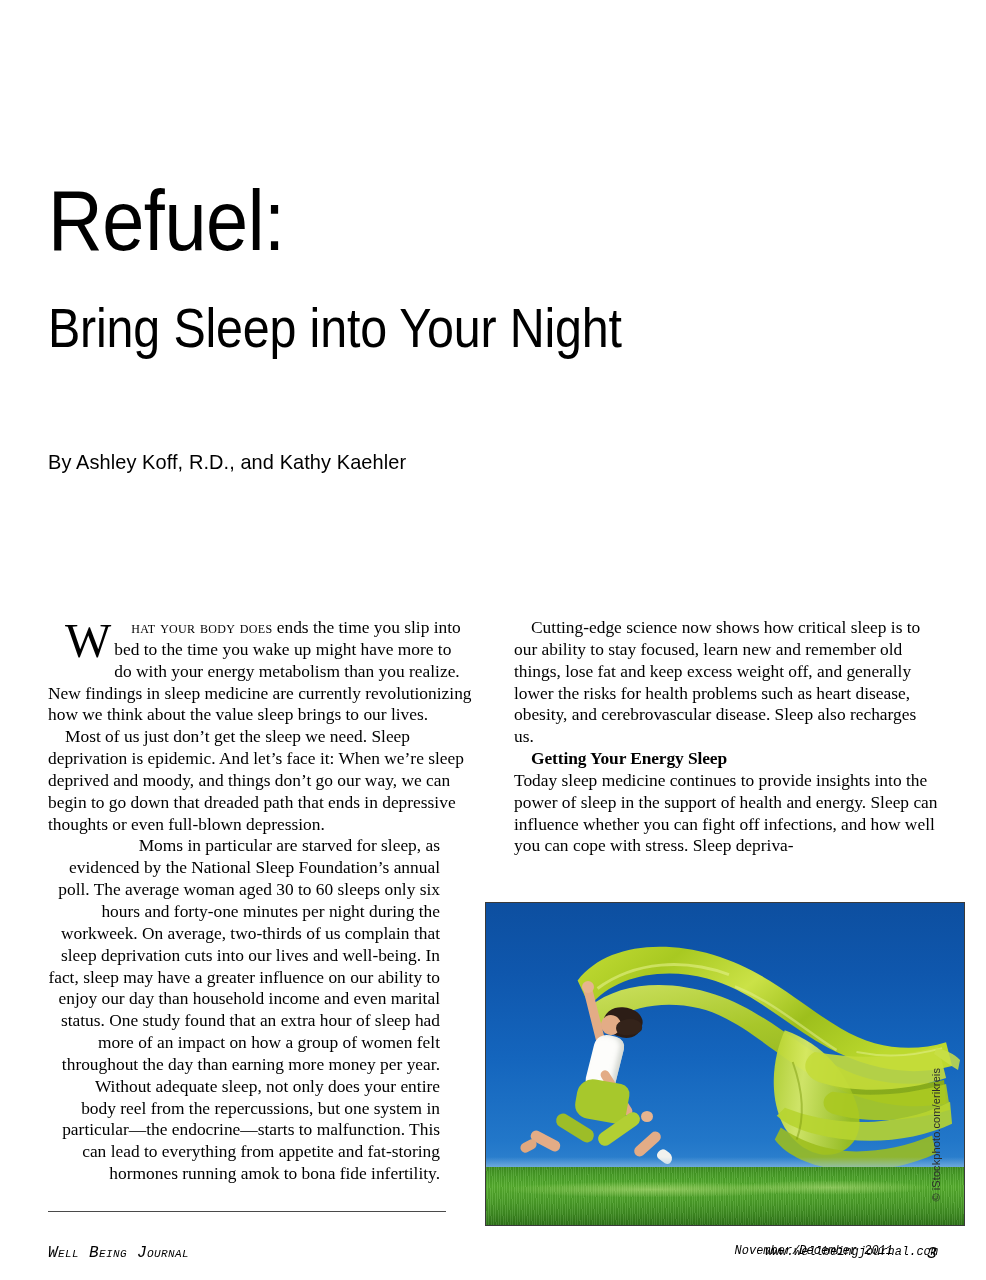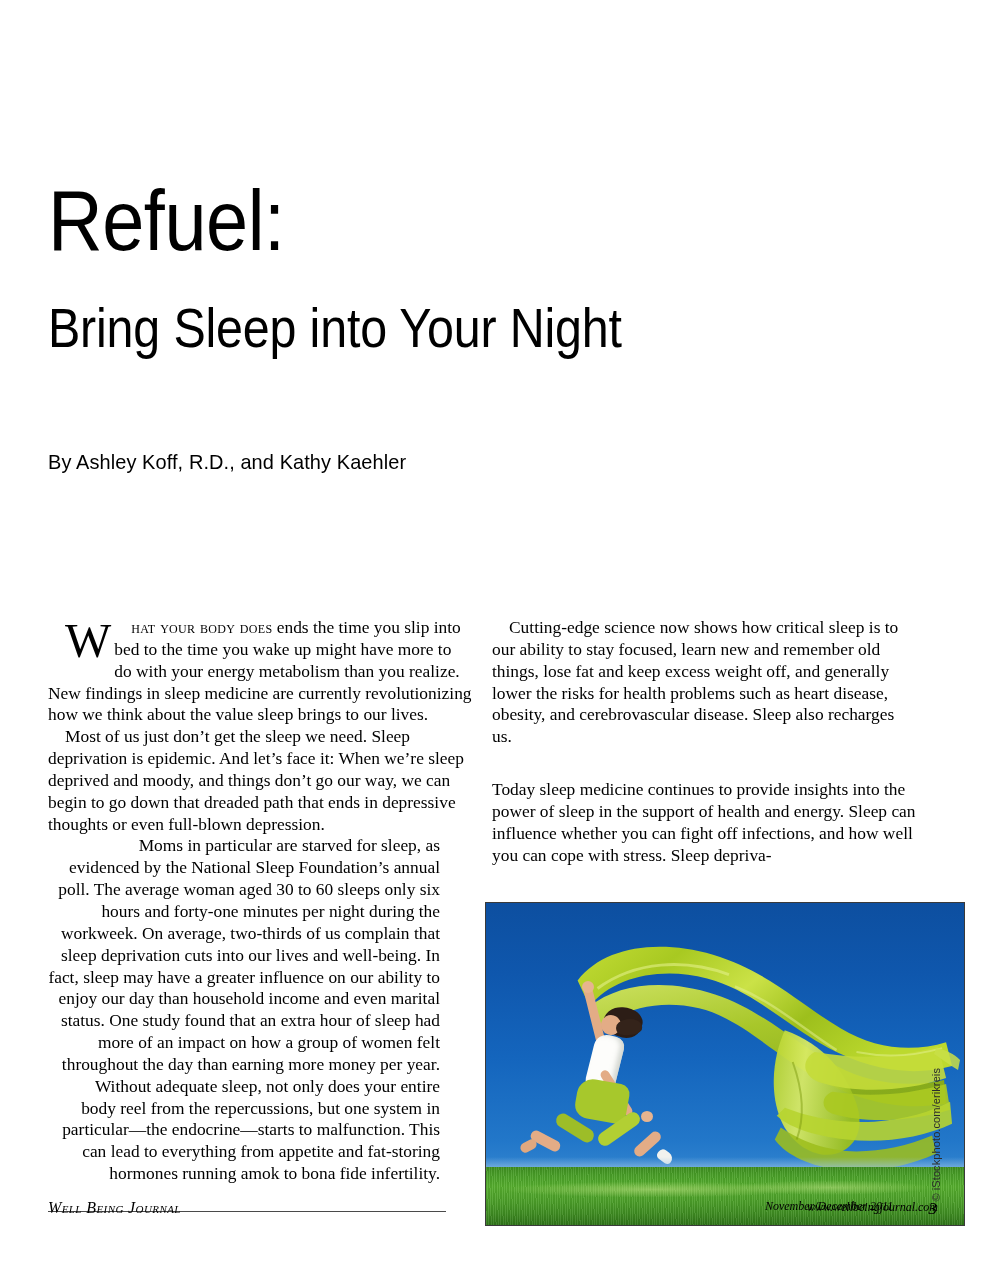--- a/index.html
+++ b/index.html
@@ -79,30 +79,29 @@
     font-size: 17.4px;
     line-height: 1.255;
     text-align: left;
     hyphens: manual;
   }
   .col-left {
     left: 0;
     width: 424px;
   }
   .col-right {
-    left: 444px;
+    left: 466px;
     width: 424px;
   }
   .col p {
     margin: 0;
     text-indent: 17px;
   }
   .col p.no-indent {
     text-indent: 0;
-    margin-top: 31px;
   }
   .dropcap-para {
     text-indent: 0;
   }
   .dropcap {
     float: left;
     font-family: "Liberation Serif", serif;
     font-size: 49px;
     line-height: 0.84;
     padding: 2px 3px 0 0;
@@ -319,25 +318,26 @@
     position: absolute;
     left: 48px;
     top: 1211px;
     width: 398px;
     height: 1px;
     background: #4a4a4a;
   }
   .footer {
     position: absolute;
     left: 48px;
-    top: 1199px;
+    top: 1244px;
     width: 890px;
     height: 26px;
     font-style: italic;
     font-size: 15.5px;
+    font-family: Liberation Mono, monospace;
   }
   .footer-left {
     position: absolute;
     left: 0; top: 0;
     font-variant: small-caps;
     letter-spacing: 0.4px;
     font-size: 16px;
   }
   .footer-center {
     position: absolute;
@@ -374,20 +374,21 @@
 
     <div class="col col-left">
       <p class="dropcap-para"><span class="dropcap">W</span><span class="smallcaps">hat your body does</span><span> ends the time you slip into bed to the time you wake up might have more to do with your energy metabolism than you realize. New findings in sleep medicine are currently revolutionizing how we think about the value sleep brings to our lives.</span></p>
       <p>Most of us just don’t get the sleep we need. Sleep deprivation is epidemic. And let’s face it: When we’re sleep deprived and moody, and things don’t go our way, we can begin to go down that dreaded path that ends in depressive thoughts or even full-blown depression.</p>
       <p class="narrow-wrap">Moms in particular are starved for sleep, as evidenced by the National Sleep Foundation’s annual poll. The average woman aged 30 to 60 sleeps only six hours and forty-one minutes per night during the workweek. On average, two-thirds of us complain that sleep deprivation cuts into our lives and well-being. In fact, sleep may have a greater influence on our ability to enjoy our day than household income and even marital status. One study found that an extra hour of sleep had more of an impact on how a group of women felt throughout the day than earning more money per year.</p>
       <p class="narrow-wrap">Without adequate sleep, not only does your entire body reel from the repercussions, but one system in particular—the endocrine—starts to malfunction. This can lead to everything from appetite and fat-storing hormones running amok to bona fide infertility.</p>
     </div>
 
     <div class="col col-right">
       <p>Cutting-edge science now shows how critical sleep is to our ability to stay focused, learn new and remember old things, lose fat and keep excess weight off, and generally lower the risks for health problems such as heart disease, obesity, and cerebrovascular disease. Sleep also recharges us.</p>
+      <p class="subhead">Getting Your Energy Sleep</p>
       <p class="no-indent">Today sleep medicine continues to provide insights into the power of sleep in the support of health and energy. Sleep can influence whether you can fight off infections, and how well you can cope with stress. Sleep depriva-</p>
     </div>
 
   </div>
 
   <figure class="photo-figure">
     <div class="photo">
 
       <svg class="scarf" viewBox="0 0 480 324" preserveAspectRatio="none">
         <defs>

